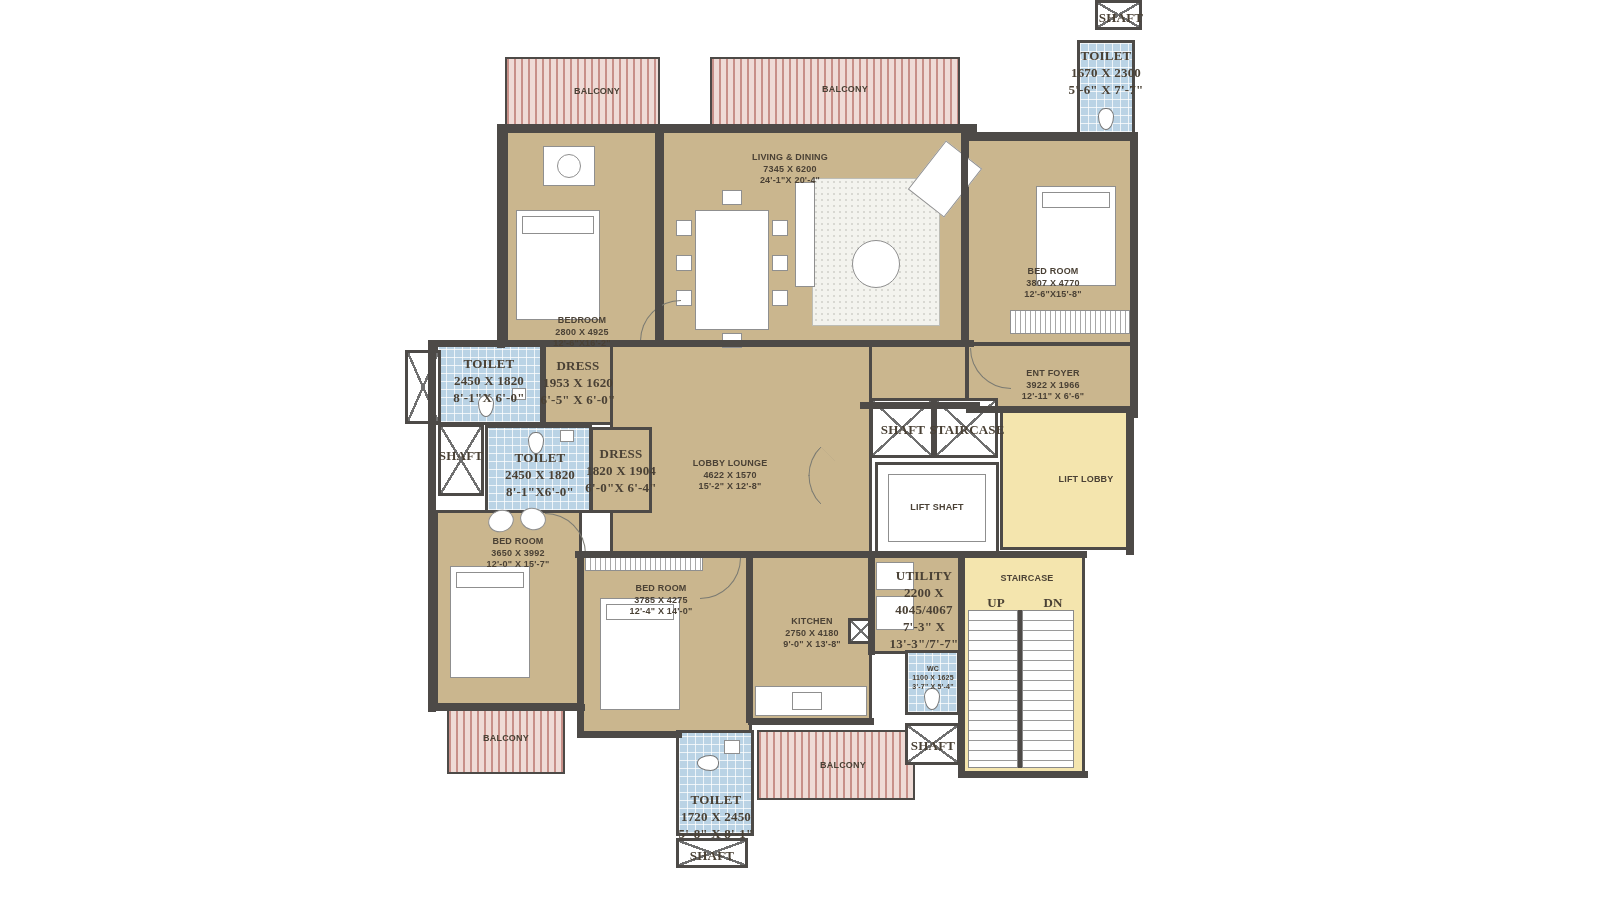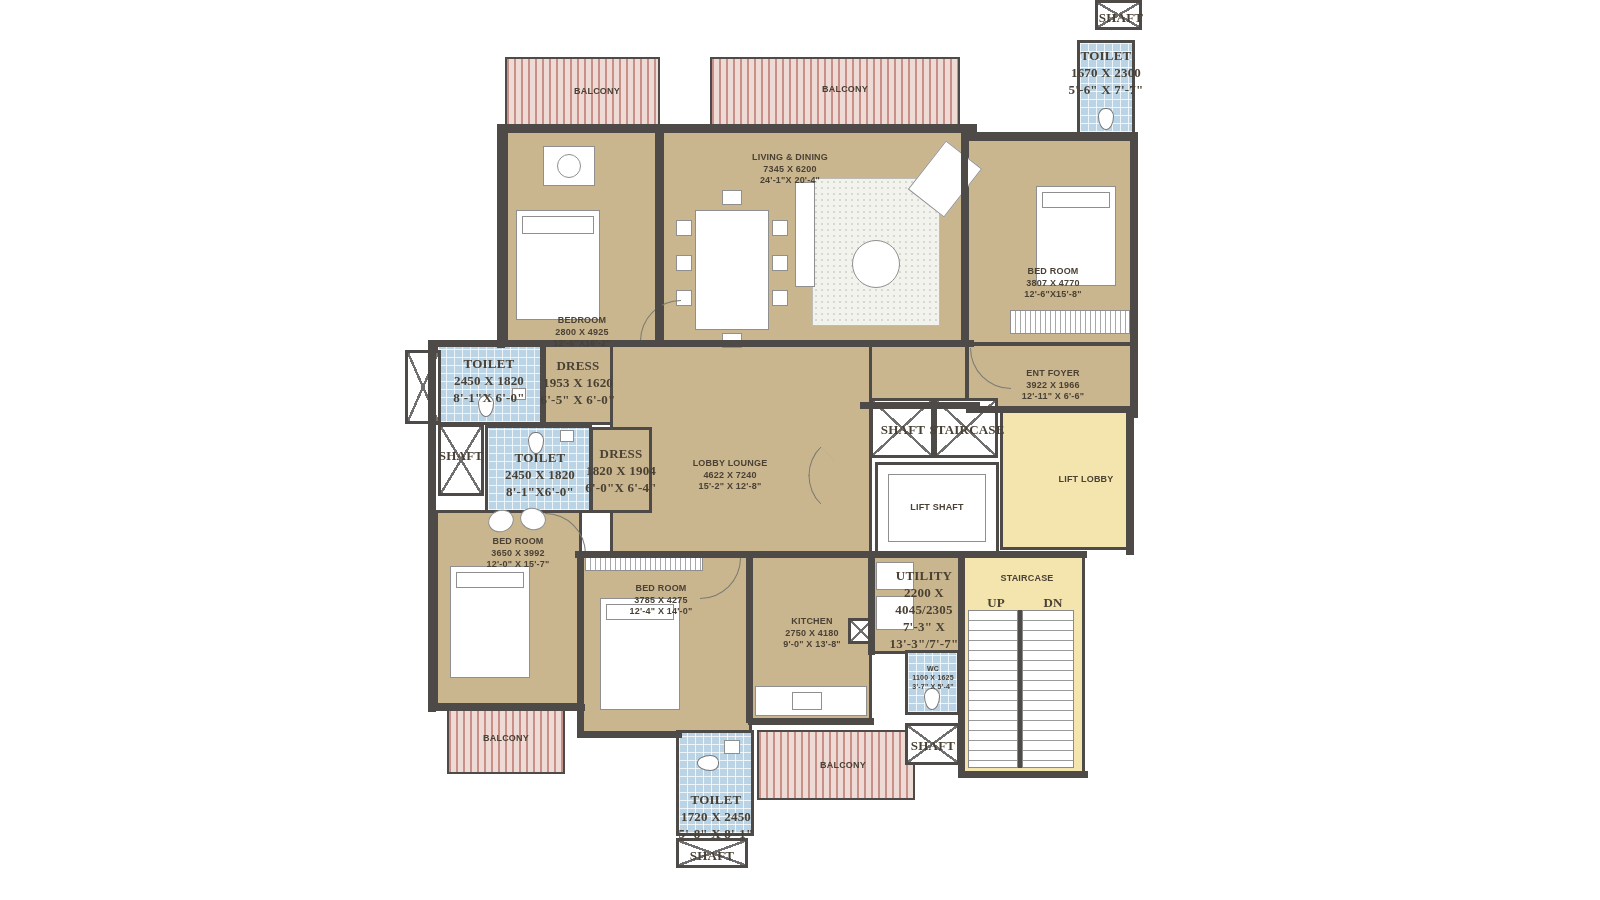--- a/index.html
+++ b/index.html
@@ -206,21 +206,21 @@
   </div>
 
   <div class="rl small" style="left:621px;top:446px">
     <div>DRESS</div>
     <div>1820 X 1904</div>
     <div>6'-0"X 6'-4"</div>
   </div>
 
   <div class="rl" style="left:730px;top:458px">
     <div>LOBBY LOUNGE</div>
-    <div>4622 X 7240</div>
+    <div>4622 X 1570</div>
     <div>15'-2" X 12'-8"</div>
   </div>
 
   <div class="rl small" style="left:903px;top:422px"><span>SHAFT</span></div>
   <div class="rl small" style="left:967px;top:422px"><span>STAIRCASE</span></div>
   <div class="rl" style="left:937px;top:502px"><span>LIFT SHAFT</span></div>
   <div class="rl" style="left:1086px;top:474px"><span>LIFT LOBBY</span></div>
 
   <div class="rl" style="left:518px;top:536px">
     <div>BED ROOM</div>
@@ -236,21 +236,21 @@
 
   <div class="rl" style="left:812px;top:616px">
     <div>KITCHEN</div>
     <div>2750 X 4180</div>
     <div>9'-0" X 13'-8"</div>
   </div>
 
   <div class="rl small" style="left:924px;top:568px">
     <div>UTILITY</div>
     <div>2200 X</div>
-    <div>4045/2305</div>
+    <div>4045/4067</div>
     <div>7'-3" X</div>
     <div>13'-3"/7'-7"</div>
   </div>
 
   <div class="rl" style="left:1027px;top:573px"><span>STAIRCASE</span></div>
   <div class="rl small" style="left:996px;top:595px"><span>UP</span></div>
   <div class="rl small" style="left:1053px;top:595px"><span>DN</span></div>
 
   <div class="rl tiny" style="left:933px;top:664px">
     <div>WC</div>

